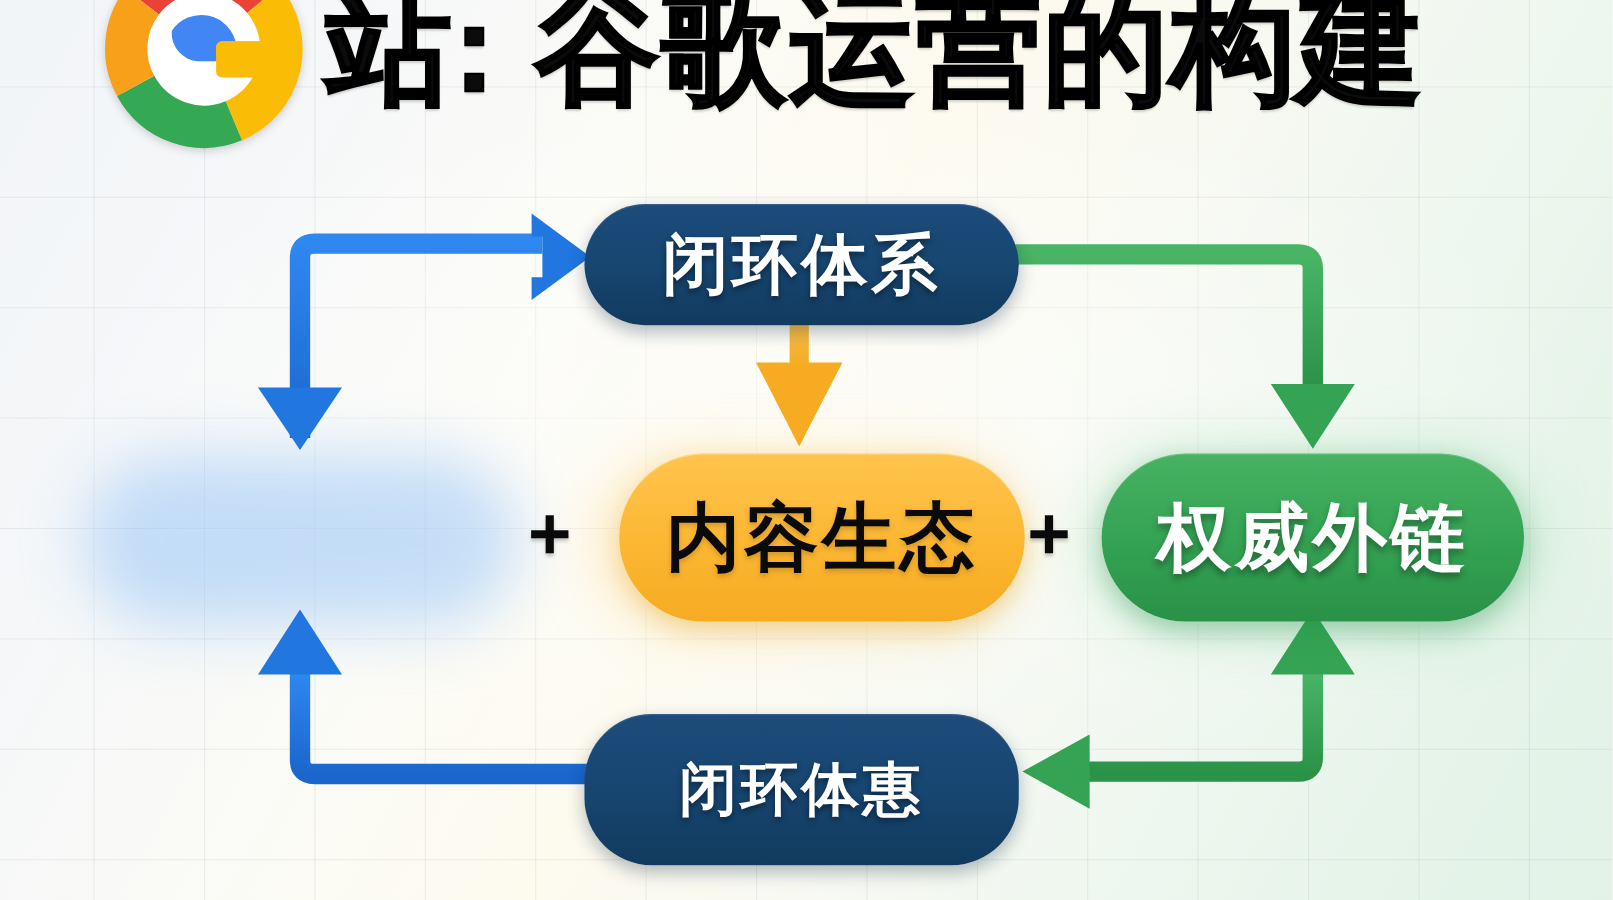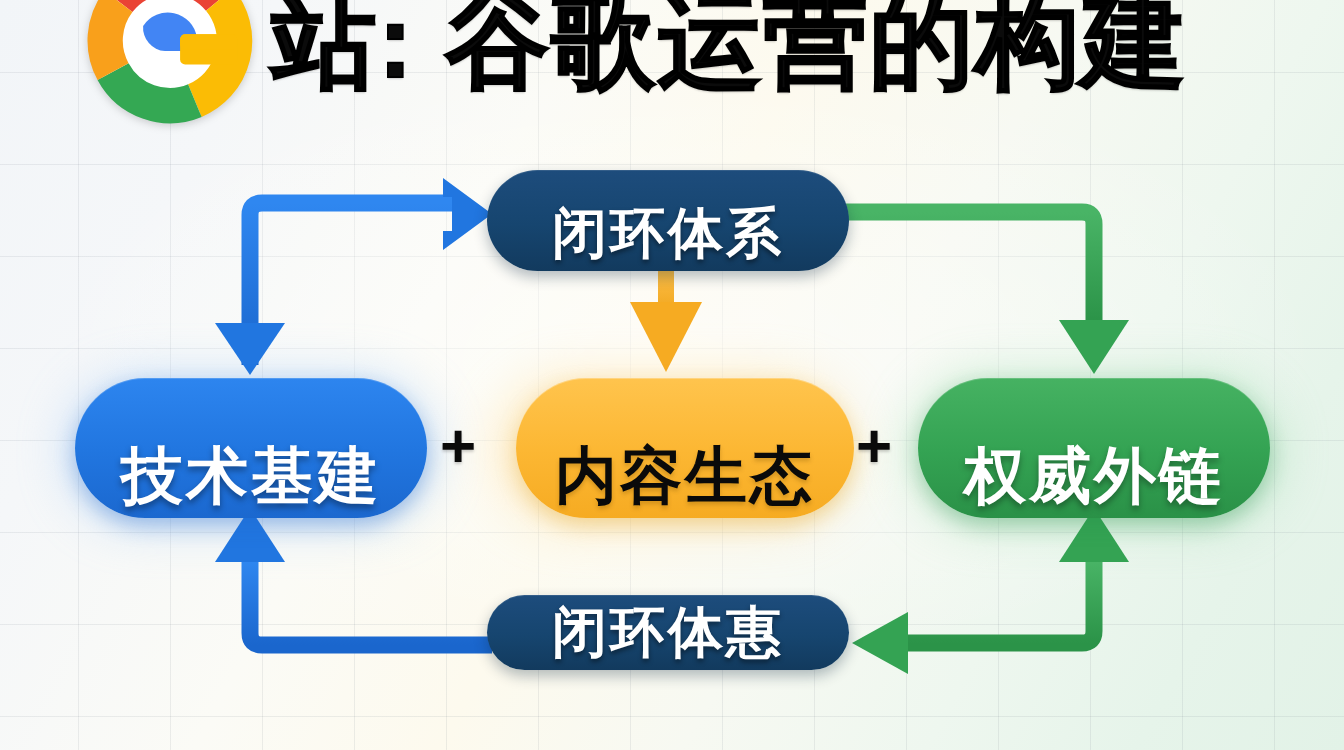--- a/index.html
+++ b/index.html
@@ -47,35 +47,35 @@
     white-space:nowrap;line-height:1;
     text-shadow:0 2px 2px rgba(0,0,0,.18);
     -webkit-text-stroke:2px #000;
   }
 
   
   #wires{position:absolute;left:0;top:0;width:1344px;height:750px;}
 
   
   .node{
-    position:absolute;display:flex;align-items:flex-end;justify-content:center;
+    position:absolute;display:flex;align-items:center;justify-content:center;
     box-sizing:border-box;
     font-weight:700;white-space:nowrap;
     letter-spacing:3px;
   }
   .node .lbl{display:block;}
 
   #node-top, #node-bottom{
     border-radius:56px;
     background:linear-gradient(180deg,#1d4c7c 0%,#16456f 55%,#123a5e 100%);
     box-shadow:0 6px 14px rgba(10,35,60,.30), inset 0 1px 0 rgba(255,255,255,.10);
     color:#ffffff;
   }
   #node-top{left:487px;top:170px;width:362px;height:101px;font-size:55px;}
-  #node-bottom{left:487px;top:595px;width:362px;height:75px;font-size:55px;font-family:Liberation Serif, serif;}
+  #node-bottom{left:487px;top:595px;width:362px;height:126px;font-size:48px;font-family:Liberation Serif, serif;}
   #node-top .lbl,#node-bottom .lbl{text-shadow:0 3px 5px rgba(0,0,0,.45);}
 
   #node-left{
     left:75px;top:378px;width:352px;height:140px;border-radius:70px;
     background:linear-gradient(180deg,#2d85ef 0%,#2176e0 52%,#1b68cf 100%);
     box-shadow:0 8px 20px rgba(30,100,200,.34), inset 0 1px 0 rgba(255,255,255,.18);
     color:#ffffff;font-size:62px;
   }
   #node-left .lbl{text-shadow:0 4px 6px rgba(0,0,0,.38);}
 
@@ -188,23 +188,20 @@
       <path d="M 908 612 L 908 674 L 852 643 Z" fill="#34a353"></path>
 
       <path d="M 1059 562 L 1129 562 L 1094 508 Z" fill="#34a353"></path>
     </g>
   </svg>
 
   <div class="node" id="node-top">
     <span class="lbl">闭环体系</span>
   </div>
 
-  <div class="node" id="node-left">
-    <span class="lbl">技术基建</span>
-  </div>
 
   <div class="plus" id="plus-1">+</div>
 
   <div class="node" id="node-center">
     <span class="lbl">内容生态</span>
   </div>
 
   <div class="plus" id="plus-2">+</div>
 
   <div class="node" id="node-right">

